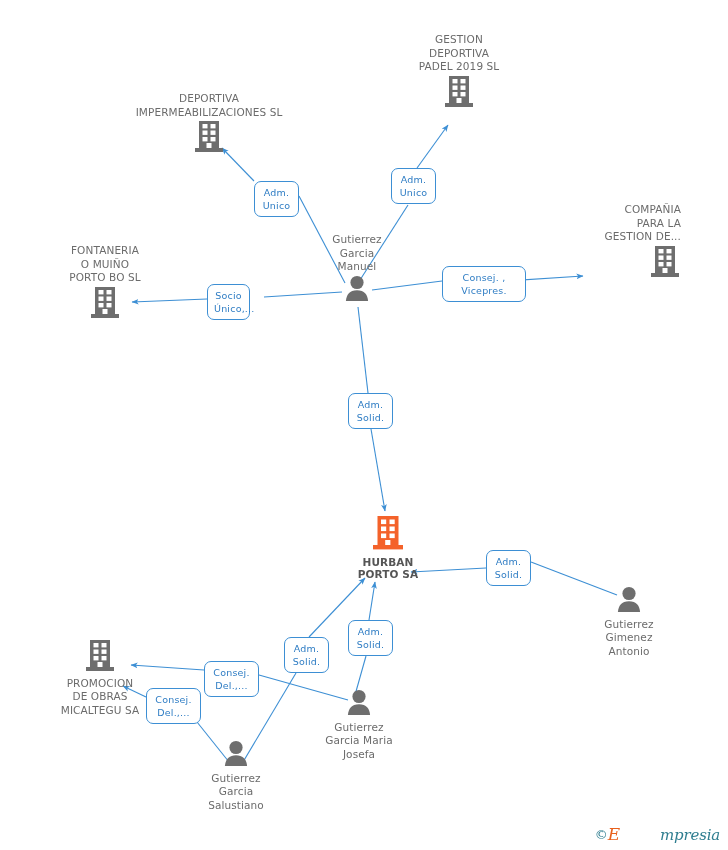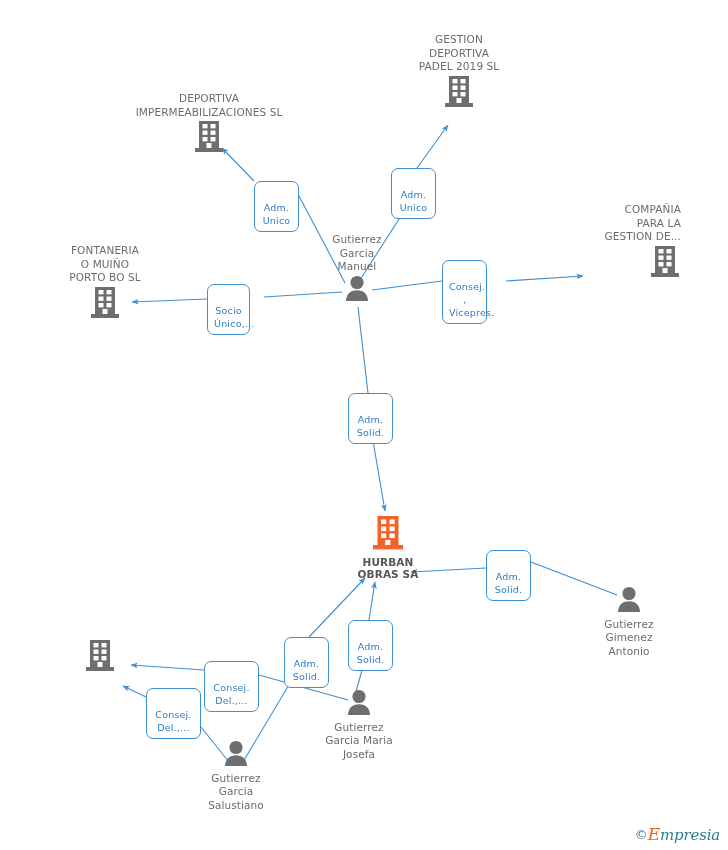--- a/index.html
+++ b/index.html
@@ -53,21 +53,21 @@
   }
   .edge-label {
     position: absolute;
     background: #ffffff;
     border: 1.4px solid #3d8fd4;
     border-radius: 7px;
     color: #2f7dc4;
     font-size: 9.5px;
     line-height: 13px;
     text-align: center;
-    padding: 19px 6px 4px 6px;
+    padding: 4px 6px 4px 6px;
     white-space: pre-line;
     box-sizing: border-box;
     letter-spacing: 0.2px;
   }
   .watermark {
     position: absolute;
     right: 8px;
     bottom: 6px;
     font-size: 15px;
     line-height: 18px;
@@ -83,20 +83,21 @@
   .watermark .e {
     color: #e8601c;
     font-style: italic;
     font-size: 17px;
   }
   .watermark .rest {
     color: #2e7d8f;
     font-style: italic;
     font-size: 15px;
     letter-spacing: -0.2px;
+    margin-left: 40px;
   }
 </style>
 </head>
 <body>
 
 <div id="canvas">
 
   <svg id="edges" viewBox="0 0 728 850">
     <defs>
       <marker id="arrow" markerWidth="7" markerHeight="7" refX="6" refY="3" orient="auto" markerUnits="strokeWidth">
@@ -232,21 +233,21 @@
         <rect x="18.5" y="4.5" width="5.2" height="4.6" fill="#ffffff"></rect>
         <rect x="10" y="11.5" width="5.2" height="4.6" fill="#ffffff"></rect>
         <rect x="18.5" y="11.5" width="5.2" height="4.6" fill="#ffffff"></rect>
         <rect x="10" y="18.5" width="5.2" height="4.6" fill="#ffffff"></rect>
         <rect x="18.5" y="18.5" width="5.2" height="4.6" fill="#ffffff"></rect>
         <rect x="14.2" y="25" width="5.2" height="5" fill="#ffffff"></rect>
         <rect x="2" y="30" width="30" height="4.4" fill="#f4622a"></rect>
       </svg>
     </span>
     <span class="caption">HURBAN
-OBRAS SA</span>
+PORTO SA</span>
   </div>
 
   <div class="node below" style="left:629px; top:586px;">
     <span class="icon">
       <svg width="26" height="27" viewBox="0 0 26 27">
         <circle cx="13" cy="7.5" r="6.6" fill="#6e6e6e"></circle>
         <path d="M13 15.2 C5.6 15.2 2.4 19.6 1.9 26 L24.1 26 C23.6 19.6 20.4 15.2 13 15.2 Z" fill="#6e6e6e"></path>
       </svg>
     </span>
     <span class="caption">Gutierrez
@@ -285,29 +286,32 @@
         <rect x="9.5" y="4" width="5" height="4.4" fill="#ffffff"></rect>
         <rect x="17.5" y="4" width="5" height="4.4" fill="#ffffff"></rect>
         <rect x="9.5" y="10.5" width="5" height="4.4" fill="#ffffff"></rect>
         <rect x="17.5" y="10.5" width="5" height="4.4" fill="#ffffff"></rect>
         <rect x="9.5" y="17" width="5" height="4.4" fill="#ffffff"></rect>
         <rect x="17.5" y="17" width="5" height="4.4" fill="#ffffff"></rect>
         <rect x="13.5" y="23" width="5" height="5" fill="#ffffff"></rect>
         <rect x="2" y="28" width="28" height="4" fill="#6e6e6e"></rect>
       </svg>
     </span>
+    <span class="caption">PROMOCION
+DE OBRAS
+MICALTEGU SA</span>
   </div>
 
   <div class="edge-label" style="left:254px; top:181px; width:45px;">Adm.
 Unico</div>
 
   <div class="edge-label" style="left:391px; top:168px; width:45px;">Adm.
 Unico</div>
 
-  <div class="edge-label" style="left:442px; top:260px; width:45px;">Consej. ,
+  <div class="edge-label" style="left:442px; top:266px; width:84px;">Consej. ,
 Vicepres.</div>
 
   <div class="edge-label" style="left:207px; top:284px; width:43px;">Socio
 Único,...</div>
 
   <div class="edge-label" style="left:348px; top:393px; width:45px;">Adm.
 Solid.</div>
 
   <div class="edge-label" style="left:486px; top:550px; width:45px;">Adm.
 Solid.</div>

